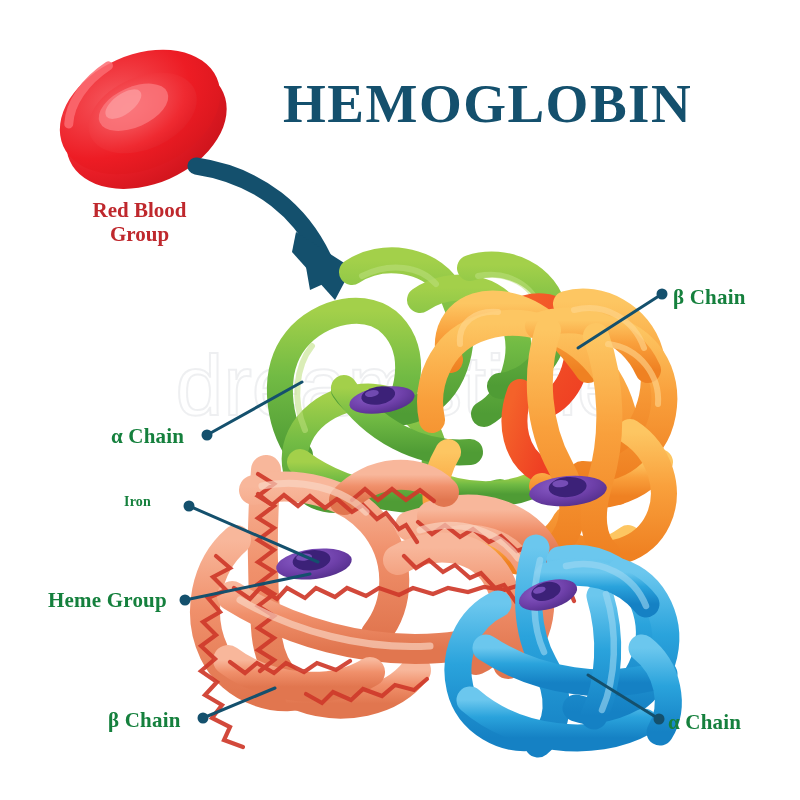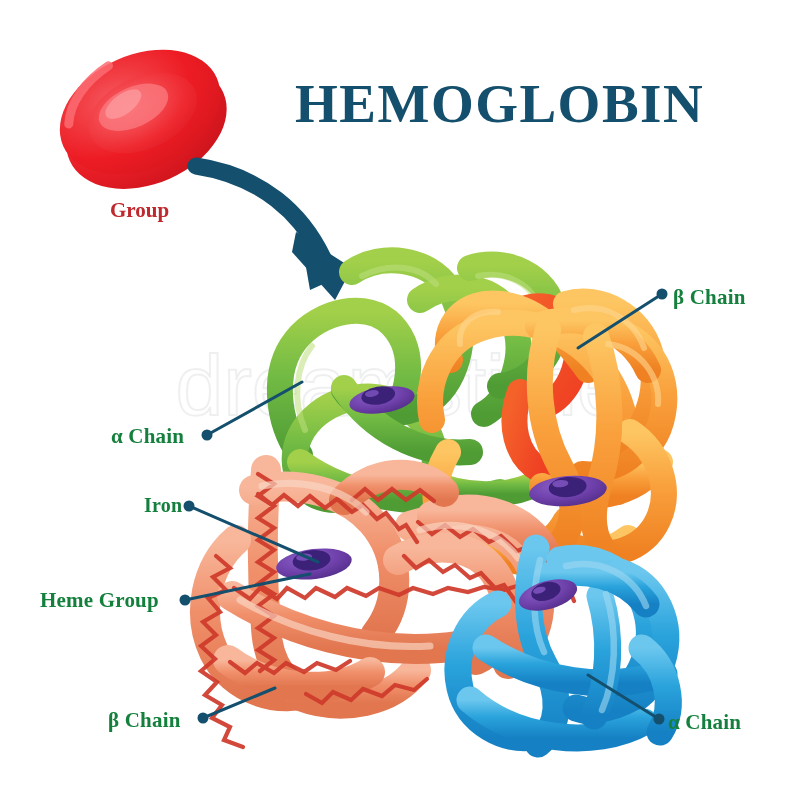--- a/index.html
+++ b/index.html
@@ -15,41 +15,41 @@
   .lbl{
     position:absolute;
     font-family:"Liberation Serif", serif;
     font-weight:bold;
     color:#15803d;
     white-space:nowrap;
     letter-spacing:.2px;
   }
   #title{
     position:absolute;
-    left:295px; top:72px;
+    left:283px; top:72px;
     font-family:"Liberation Serif", serif;
     font-weight:bold;
     font-size:55px;
     letter-spacing:1.5px;
     color:#14506d;
   }
   #rbc-label{
     position:absolute;
     left:72px; top:198px;
     width:135px;
     text-align:center;
     font-family:"Liberation Serif", serif;
     font-weight:bold;
     font-size:21px;
     line-height:24px;
     color:#bf282d;
   }
   #lbl-alpha1{left:111px; top:424px; font-size:21px;}
-  #lbl-iron  {left:144px; top:494px; font-size:20px;}
-  #lbl-heme  {left:40px;  top:588px; font-size:21px;}
+  #lbl-iron  {left:124px; top:494px; font-size:14px;}
+  #lbl-heme  {left:48px;  top:588px; font-size:21px;}
   #lbl-beta1 {left:673px; top:285px; font-size:21px;}
   #lbl-beta2 {left:108px; top:708px; font-size:21px;}
   #lbl-alpha2{left:668px; top:710px; font-size:21px;}
 </style>
 </head>
 <body>
 
 <div id="stage">
 
 <svg width="800" height="800" viewBox="0 0 800 800">
@@ -283,20 +283,21 @@
     <circle cx="185" cy="600" r="5.5"></circle>
     <circle cx="662" cy="294" r="5.5"></circle>
     <circle cx="203" cy="718" r="5.5"></circle>
     <circle cx="659" cy="719" r="5.5"></circle>
   </g>
 </svg>
 
 <div id="title">HEMOGLOBIN</div>
 
 <div id="rbc-label">
+  <div>Red Blood</div>
   <div>Group</div>
 </div>
 
 <div class="lbl" id="lbl-alpha1">α Chain</div>
 <div class="lbl" id="lbl-iron">Iron</div>
 <div class="lbl" id="lbl-heme">Heme Group</div>
 <div class="lbl" id="lbl-beta1">β Chain</div>
 <div class="lbl" id="lbl-beta2">β Chain</div>
 <div class="lbl" id="lbl-alpha2">α Chain</div>
 

